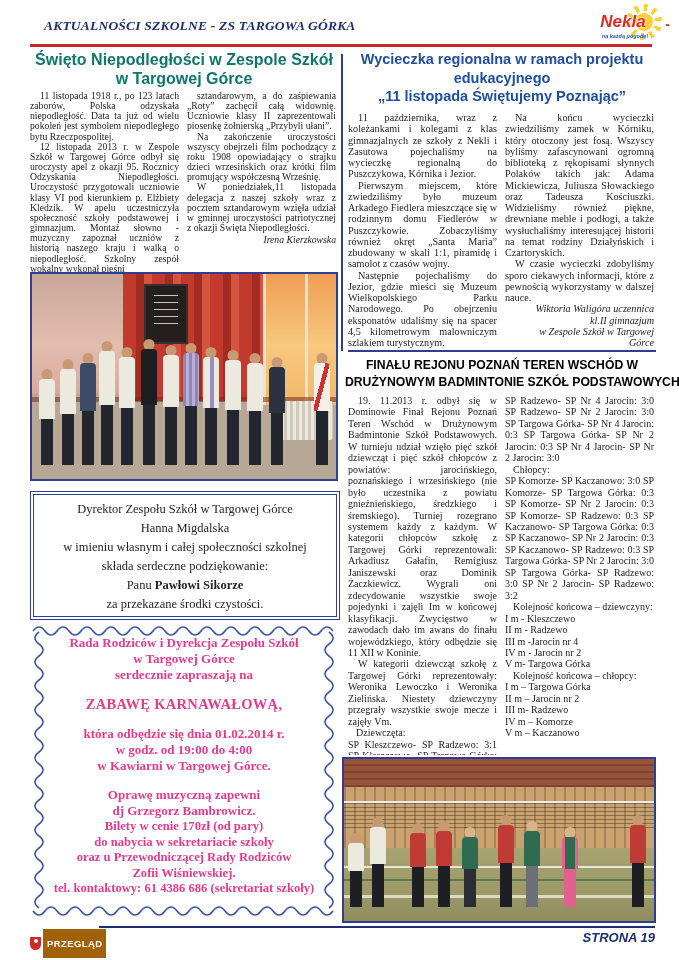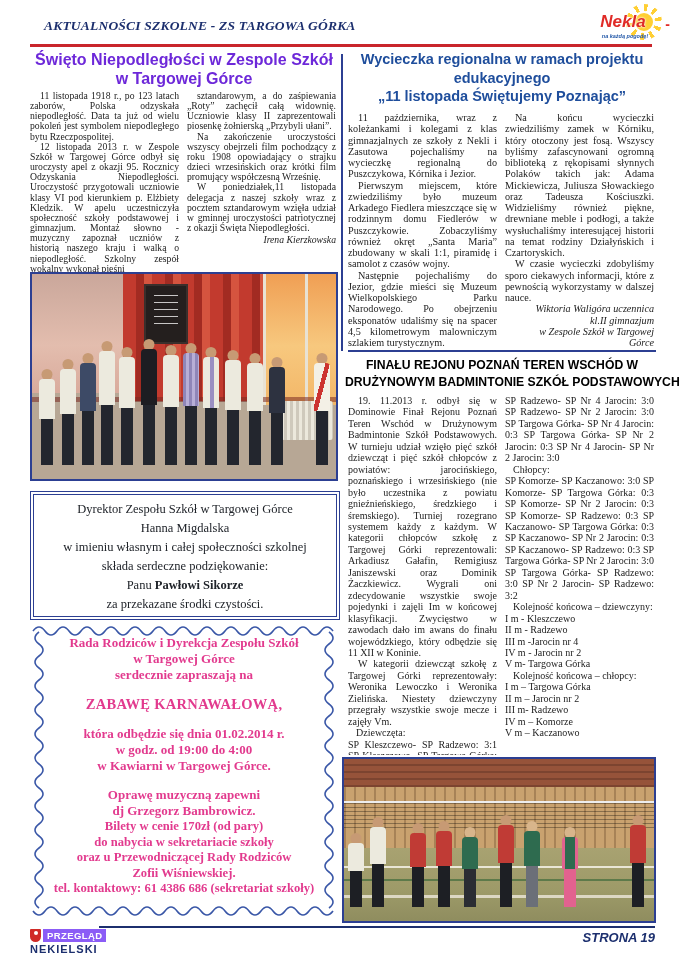--- a/index.html
+++ b/index.html
@@ -20,21 +20,21 @@
              text-shadow:0 0 2px #fff,0 0 2px #fff;}
   .logo-dash{position:absolute;right:0;top:12px;font:bold 14px "Liberation Sans",sans-serif;color:#e02b27;}
   .logo-tag{position:absolute;left:4px;top:29px;width:74px;text-align:center;
             font:italic bold 5.5px "Liberation Sans",sans-serif;color:#2358a8;}
 
   
   .v-divider{left:341px;top:54px;width:2px;height:297px;background:#2c3f92;}
   .r-rule{left:348px;top:350px;width:308px;height:2px;background:#2c3f92;}
 
   
-  .t-red{left:30px;top:51px;width:308px;text-align:center;color:#6d28d9;
+  .t-red{left:30px;top:51px;width:308px;text-align:center;color:#0f766e;
          font:bold 16px/18.5px "Liberation Sans",sans-serif;white-space:nowrap;}
   .t-blue{left:348px;top:50px;width:308px;text-align:center;color:#1f4e9c;
           font:bold 14.5px/18.5px "Liberation Sans",sans-serif;white-space:nowrap;}
   .t-green{left:345px;top:357px;width:314px;text-align:center;color:#000000;
            font:bold 12.2px/16.5px "Liberation Sans",sans-serif;white-space:nowrap;}
 
   
   .cols{display:flex;gap:8px;}
   .col{width:149px;}
   .l-body{left:30px;top:91px;width:308px;height:181px;overflow:hidden;
@@ -105,22 +105,22 @@
   .inv-when{margin-top:13px;font-size:13px;line-height:16px;}
   .inv-music{margin-top:13px;font-size:13px;line-height:16px;}
   .inv-tickets{font-size:12.6px;line-height:15.6px;}
 
   
   .f-rule{left:99px;top:926px;width:556px;height:2px;background:#1c2f6e;}
   .f-brand{left:30px;top:929px;width:110px;font-family:"Liberation Sans",sans-serif;}
   .f-brand-top{display:flex;align-items:center;gap:2px;}
   .f-shield{width:11px;height:13px;background:#d02a27;border-radius:1px 1px 6px 6px;position:relative;}
   .f-shield::after{content:"";position:absolute;left:3.5px;top:2px;width:4px;height:4px;border-radius:50%;background:#fff;}
-  .f-przeglad{background:#8b5cf6;color:#fff;font:bold 9.5px/13px "Liberation Sans",sans-serif;
-              padding:0 4px;letter-spacing:.4px;}
+  .f-przeglad{background:#a16207;color:#fff;font:bold 9.5px/13px "Liberation Sans",sans-serif;
+              padding:8px 4px;letter-spacing:.4px;}
   .f-nekielski{color:#1c2f6e;font:bold 11px "Liberation Sans",sans-serif;letter-spacing:1px;margin-top:1px;}
   .f-page{right:24px;top:930px;position:absolute;color:#1c2f6e;
           font:italic bold 13px "Liberation Sans",sans-serif;}
 </style>
 </head>
 <body>
 
 <div id="page">
 
   <div class="abs hdr-title">AKTUALNOŚCI SZKOLNE - ZS TARGOWA GÓRKA</div>

